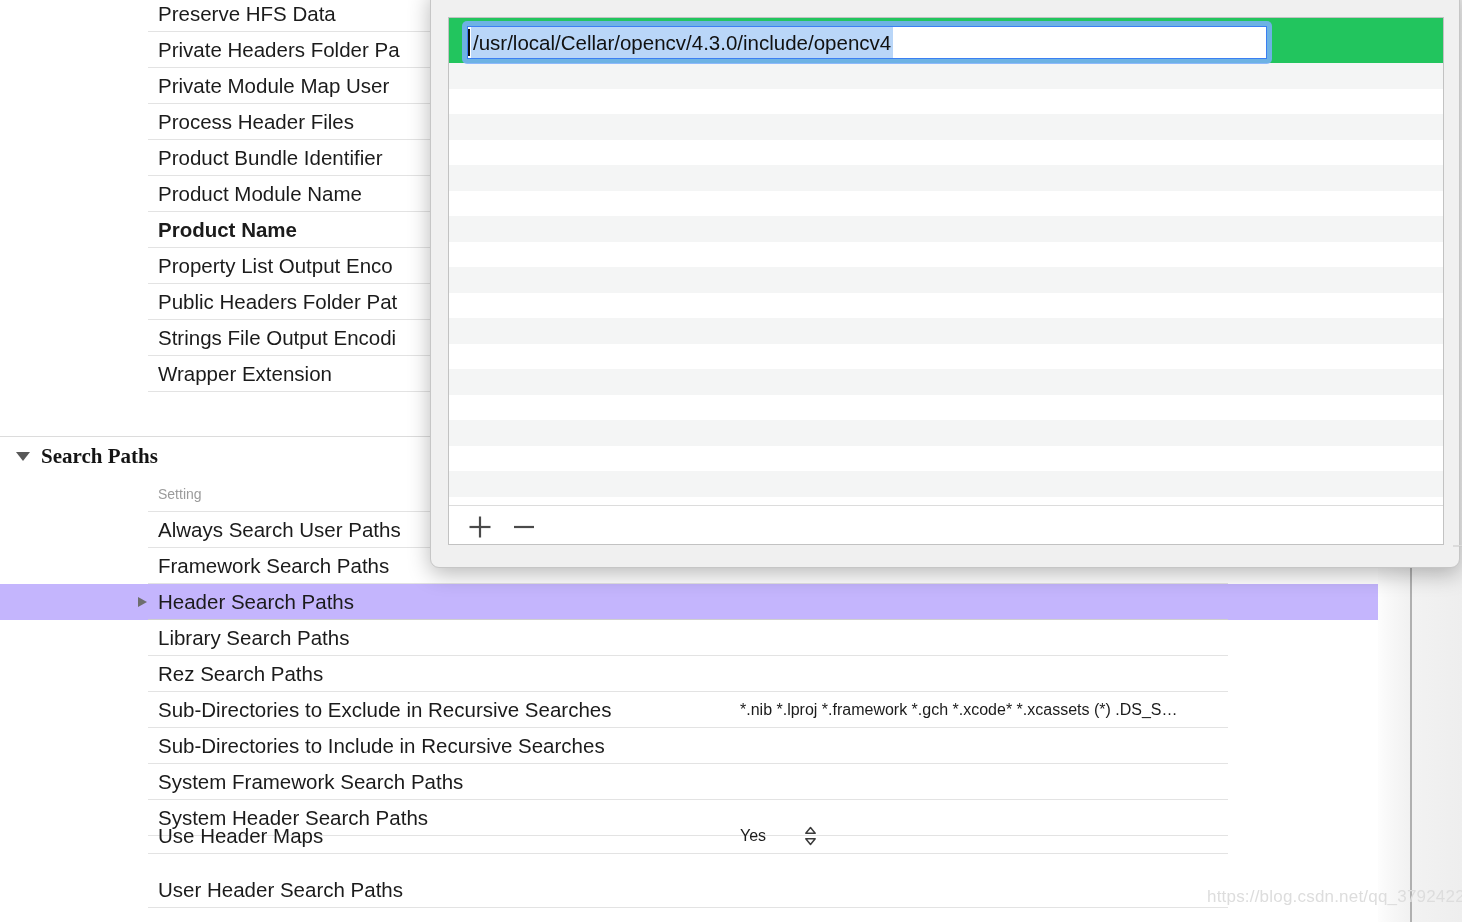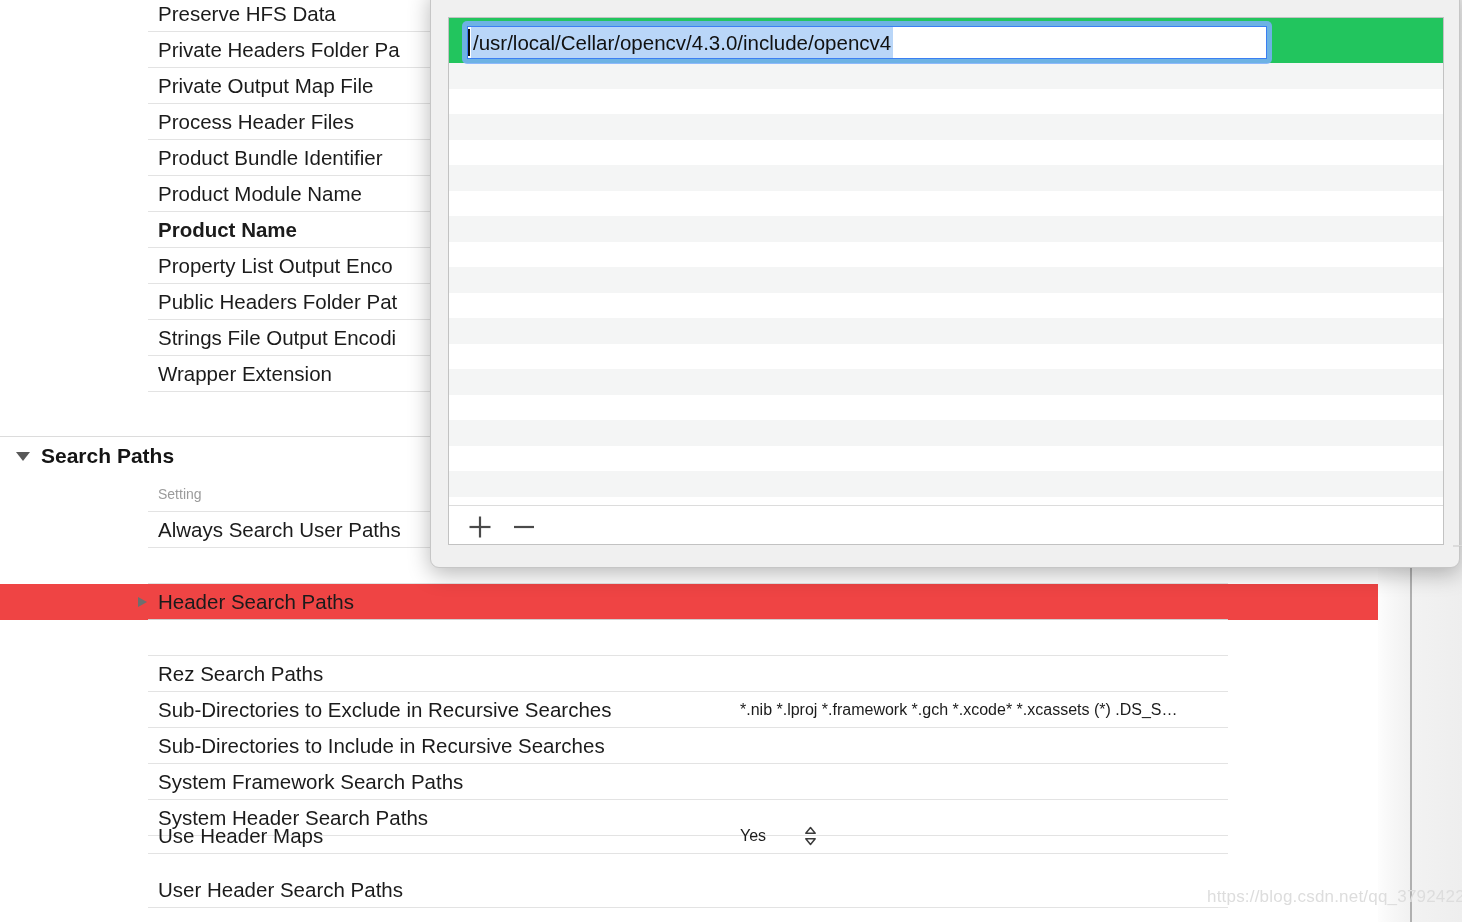--- a/index.html
+++ b/index.html
@@ -13,41 +13,41 @@
 
   
   .bs-table{position:absolute;left:0;top:0;width:1378px;height:922px;background:#fff;}
   .row{position:absolute;left:0;width:1378px;height:36px;box-sizing:border-box;}
   .row .sep{position:absolute;left:148px;right:150px;bottom:0;height:1px;background:#e3e3e3;}
   .row .name{
     position:absolute;left:158px;top:0;height:36px;line-height:36px;
     font-size:20.5px;color:#1b1b1b;white-space:nowrap;
   }
   .row .name.bold{font-weight:bold;}
-  .row.selected{background:#ef4444;}
+  .row.selected{background:#c4b5fd;}
   .row.selected .sep{background:#cfcfcf;}
   .row .value{
     position:absolute;left:740px;top:0;height:36px;line-height:36px;
     font-size:16px;color:#1b1b1b;white-space:nowrap;
   }
   .disclose{
     position:absolute;left:138px;top:13px;width:0;height:0;
     border-left:9px solid #6e6e6e;border-top:5.5px solid transparent;border-bottom:5.5px solid transparent;
   }
 
   
   .group-row{position:absolute;left:0;width:1378px;height:40px;}
   .group-row .gsep{position:absolute;left:0;right:0;top:0;height:1px;background:#dcdcdc;}
   .group-row .gtri{
     position:absolute;left:16px;top:16px;width:0;height:0;
     border-top:9px solid #585858;border-left:7px solid transparent;border-right:7px solid transparent;
   }
   .group-row .gtitle{
     position:absolute;left:41px;top:0;height:40px;line-height:40px;
-    font-size:21px;font-weight:bold;color:#141414;white-space:nowrap;
+    font-size:21px;font-weight:bold;color:#141414;white-space:nowrap;font-family:Liberation Serif, serif;
   }
   .setting-row .slabel{
     position:absolute;left:158px;top:0;height:36px;line-height:36px;
     font-size:14px;color:#9b9b9b;white-space:nowrap;
   }
 
   
   .stepper{position:relative;display:inline-block;width:13px;height:20px;vertical-align:-4px;margin-left:8px;}
   .stepper svg{position:absolute;left:0;top:0;}
 
@@ -130,21 +130,21 @@
   <div class="bs-table" id="bs-table">
       <div class="row" style="top: -4px;">
         <span class="name">Preserve HFS Data</span>
         <span class="sep"></span>
       </div>
       <div class="row" style="top: 32px;">
         <span class="name">Private Headers Folder Pa</span>
         <span class="sep"></span>
       </div>
       <div class="row" style="top: 68px;">
-        <span class="name">Private Output Map File</span>
+        <span class="name">Private Module Map User</span>
         <span class="sep"></span>
       </div>
       <div class="row" style="top: 104px;">
         <span class="name">Process Header Files</span>
         <span class="sep"></span>
       </div>
       <div class="row" style="top: 140px;">
         <span class="name">Product Bundle Identifier</span>
         <span class="sep"></span>
       </div>
@@ -179,28 +179,30 @@
       </div>
       <div class="row setting-row" style="top: 476px;">
         <span class="slabel">Setting</span>
         <span class="sep"></span>
       </div>
       <div class="row" style="top: 512px;">
         <span class="name">Always Search User Paths</span>
         <span class="sep"></span>
       </div>
       <div class="row" style="top: 548px;">
+        <span class="name">Framework Search Paths</span>
         <span class="sep"></span>
       </div>
       <div class="row selected" style="top: 584px;">
         <span class="disclose"></span>
         <span class="name">Header Search Paths</span>
         <span class="sep"></span>
       </div>
       <div class="row" style="top: 620px;">
+        <span class="name">Library Search Paths</span>
         <span class="sep"></span>
       </div>
       <div class="row" style="top: 656px;">
         <span class="name">Rez Search Paths</span>
         <span class="sep"></span>
       </div>
       <div class="row" style="top: 692px;">
         <span class="name">Sub-Directories to Exclude in Recursive Searches</span>
         <span class="value">*.nib *.lproj *.framework *.gch *.xcode* *.xcassets (*) .DS_S…</span>
         <span class="sep"></span>

